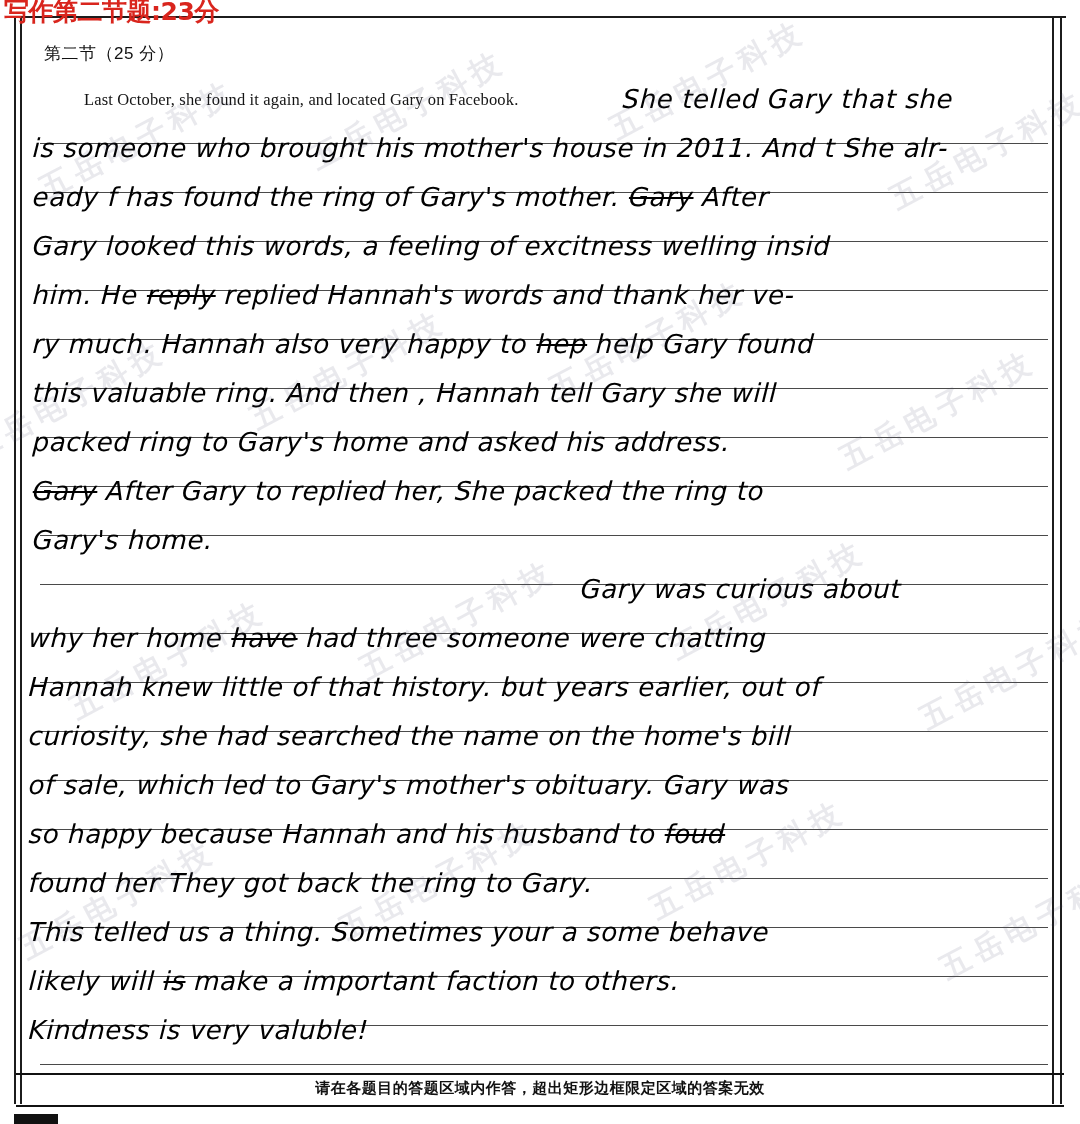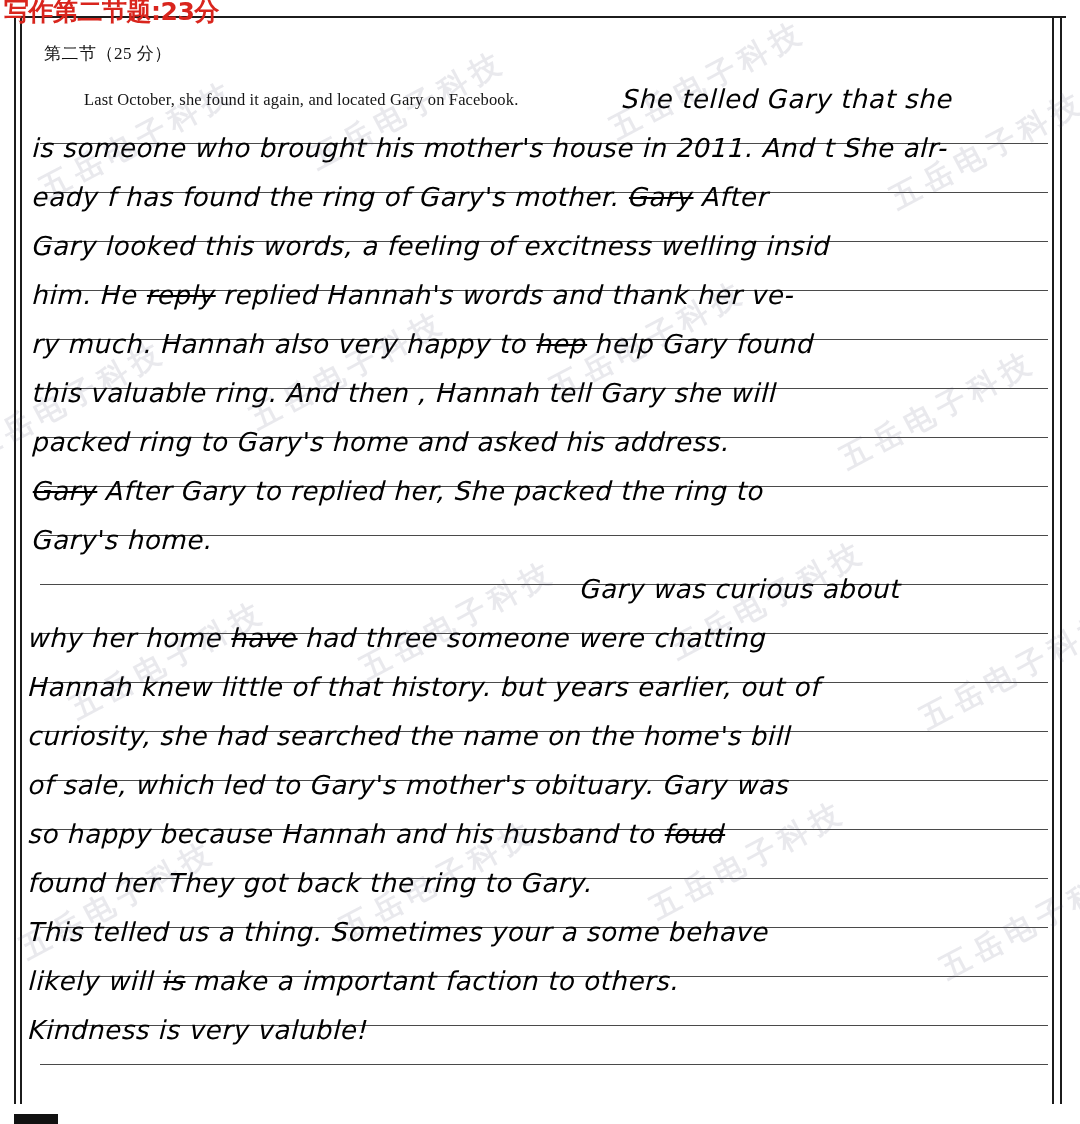--- a/index.html
+++ b/index.html
@@ -64,21 +64,21 @@
   .v-rule.left-outer  { left: 0px; }
   .v-rule.left-inner  { left: 6px; }
   .v-rule.right-inner { left: 1038px; }
   .v-rule.right-outer { left: 1046px; }
 
   
   .section-heading {
     position: absolute;
     left: 30px;
     top: 26px;
-    font-family: Liberation Serif, serif;
+    font-family: Liberation Sans, sans-serif;
     font-size: 17px;
     color: #111111;
     letter-spacing: 0.5px;
     white-space: nowrap;
   }
 
   
   .ruled-area {
     position: absolute;
     left: 26px;
@@ -303,16 +303,21 @@
   <div class="hand" style="left:28px; top:917px;">
     <span>This telled us a thing. Sometimes your a some behave</span>
   </div>
   <div class="hand" style="left:28px; top:966px;">
     <span>likely will </span><span class="strike">is</span><span> make a important faction to others.</span>
   </div>
   <div class="hand" style="left:28px; top:1015px;">
     <span>Kindness is very valuble!</span>
   </div>
 
+  <div class="notice-strip">
+    <div class="notice-rule-top"></div>
+    <div class="notice-text">请在各题目的答题区域内作答，超出矩形边框限定区域的答案无效</div>
+    <div class="notice-rule-bottom"></div>
+  </div>
 
   <div class="locator-block"></div>
 
 </div>
 
 </body></html>

